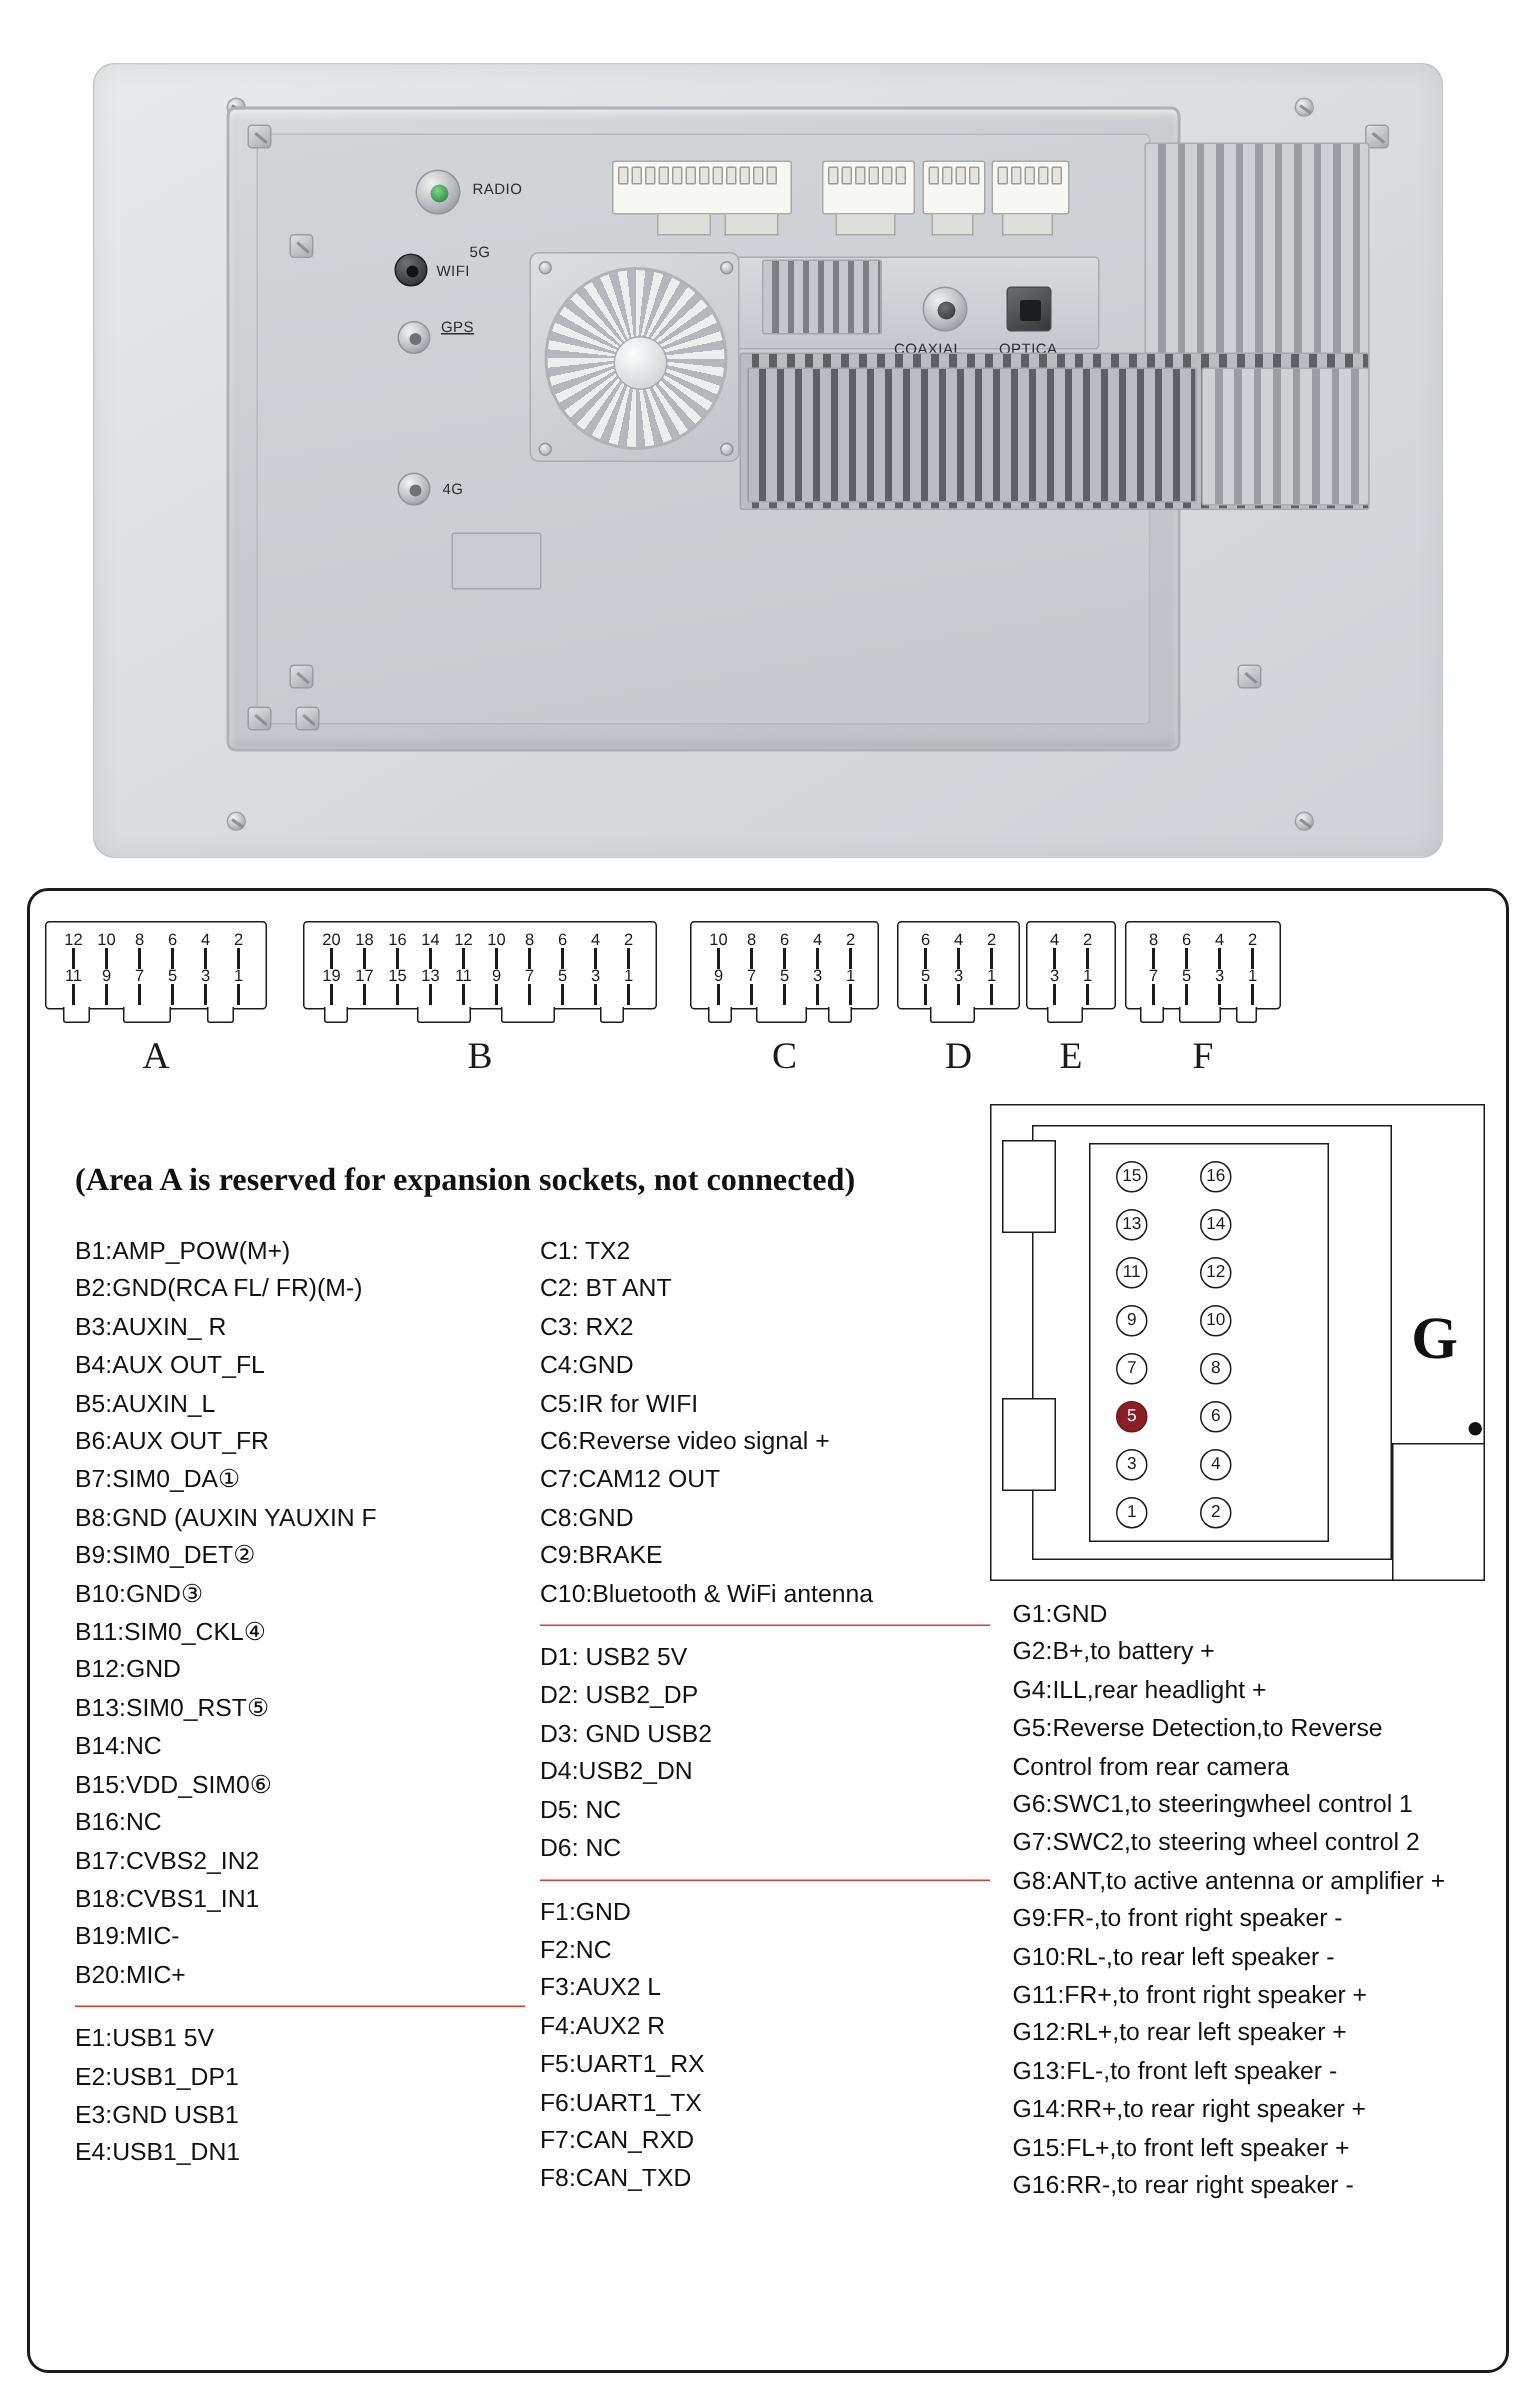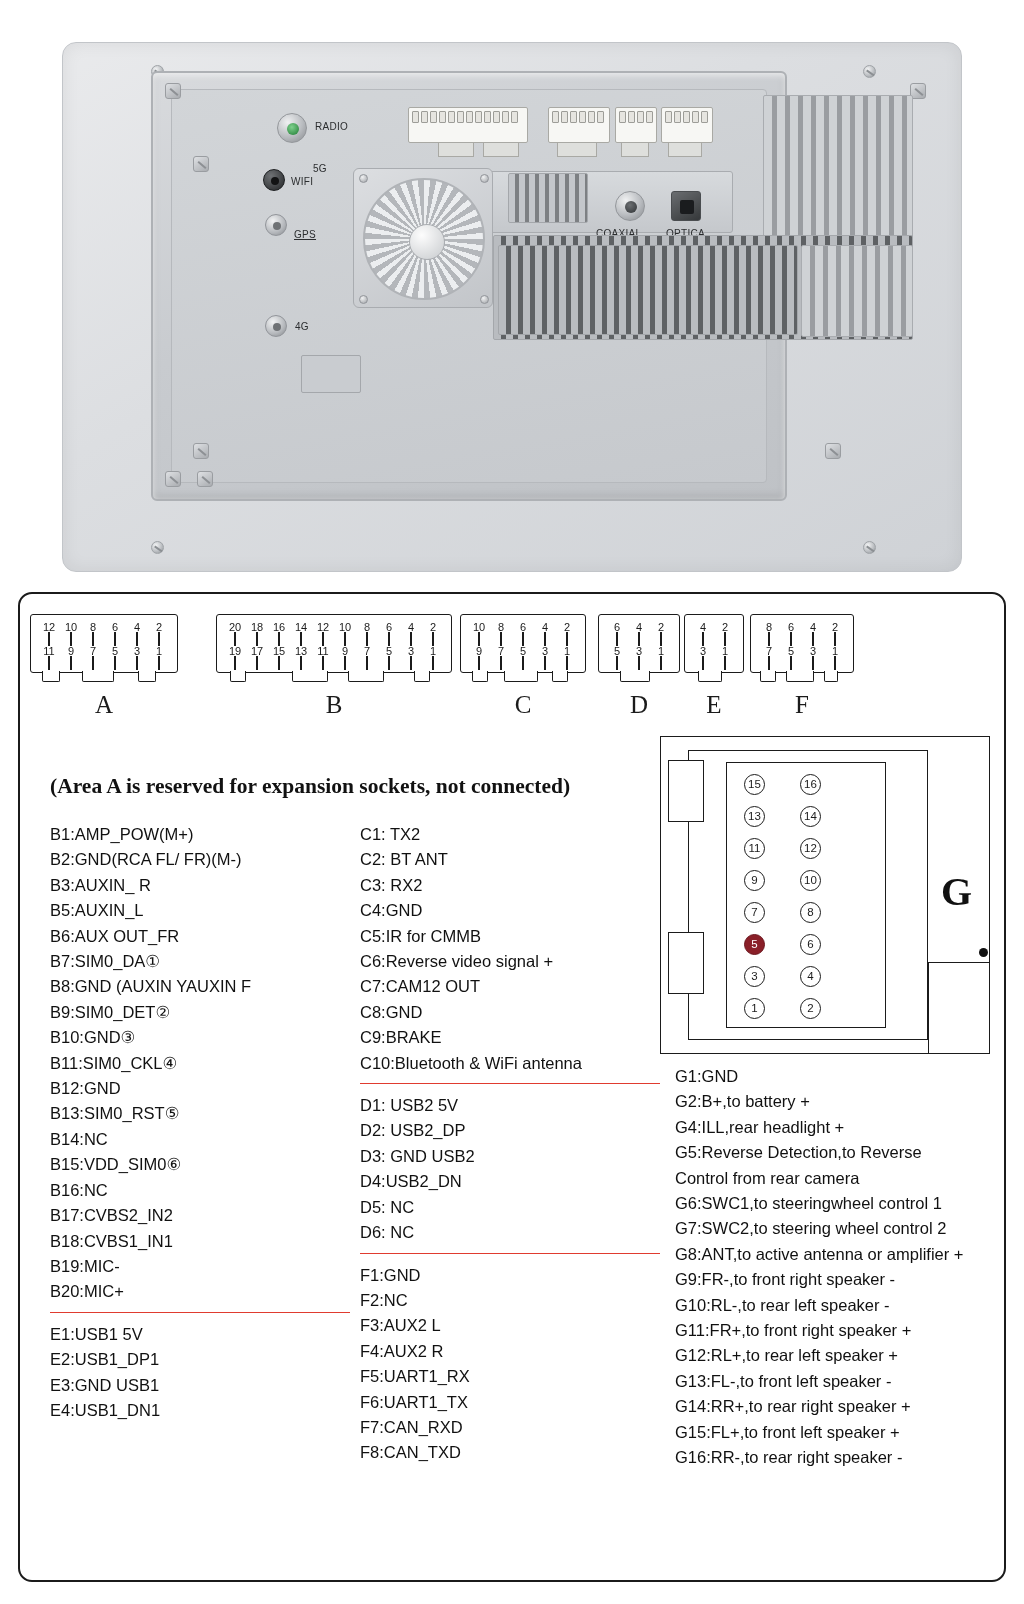--- a/index.html
+++ b/index.html
@@ -325,21 +325,21 @@
       <div class="socket-base" style="left:515px;top:70px;width:34px;"></div>
 
       <div class="rca green" style="left:124px;top:40px;"></div>
       <span class="port-label" style="left:162px;top:48px;">RADIO</span>
 
       <div class="ant black" style="left:110px;top:96px;"></div>
       <span class="port-label" style="left:140px;top:90px;margin-left:20px;">5G</span>
       <span class="port-label" style="left:138px;top:103px;">WIFI</span>
 
       <div class="ant" style="left:112px;top:141px;"></div>
-      <span class="port-label" style="left:141px;top:156px;text-decoration:underline;">GPS</span>
+      <span class="port-label" style="left:141px;top:140px;text-decoration:underline;">GPS</span>
 
       <div class="ant" style="left:112px;top:242px;"></div>
       <span class="port-label" style="left:142px;top:248px;">4G</span>
 
       <div id="fan-housing">
         <div id="fan-circle">
           <div id="fan-hub"></div>
         </div>
         <div class="fan-screw" style="left:5px;top:5px;"></div>
         <div class="fan-screw" style="left:126px;top:5px;"></div>
@@ -403,21 +403,21 @@
         </div>
       </div>
       <div class="notches">
         <div class="notch" style="left:12px;width:18px;"></div>
         <div class="notch" style="left:52px;width:32px;"></div>
         <div class="notch" style="left:108px;width:18px;"></div>
       </div>
       <div class="conn-letter">A</div>
     </div>
 
-    <div class="conn" style="left:196px;top:20px;">
+    <div class="conn" style="left:182px;top:20px;">
       <div class="body">
         <div class="rowpins">
           <div class="pincell"><b>20</b><span class="pinsq"></span></div>
           <div class="pincell"><b>18</b><span class="pinsq"></span></div>
           <div class="pincell"><b>16</b><span class="pinsq"></span></div>
           <div class="pincell"><b>14</b><span class="pinsq"></span></div>
           <div class="pincell"><b>12</b><span class="pinsq"></span></div>
           <div class="pincell"><b>10</b><span class="pinsq"></span></div>
           <div class="pincell"><b>8</b><span class="pinsq"></span></div>
           <div class="pincell"><b>6</b><span class="pinsq"></span></div>
@@ -529,20 +529,21 @@
       </div>
       <div class="conn-letter">F</div>
     </div>
 
     <div class="note">(Area A is reserved for expansion sockets, not connected)</div>
 
     <div class="col" style="left:30px;top:228px;width:300px;">
       <div>B1:AMP_POW(M+)</div>
       <div>B2:GND(RCA FL/ FR)(M-)</div>
       <div>B3:AUXIN_ R</div>
+      <div>B4:AUX OUT_FL</div>
       <div>B5:AUXIN_L</div>
       <div>B6:AUX OUT_FR</div>
       <div>B7:SIM0_DA①</div>
       <div>B8:GND (AUXIN YAUXIN F</div>
       <div>B9:SIM0_DET②</div>
       <div>B10:GND③</div>
       <div>B11:SIM0_CKL④</div>
       <div>B12:GND</div>
       <div>B13:SIM0_RST⑤</div>
       <div>B14:NC</div>
@@ -557,21 +558,21 @@
       <div>E2:USB1_DP1</div>
       <div>E3:GND USB1</div>
       <div>E4:USB1_DN1</div>
     </div>
 
     <div class="col" style="left:340px;top:228px;width:300px;">
       <div>C1: TX2</div>
       <div>C2: BT ANT</div>
       <div>C3: RX2</div>
       <div>C4:GND</div>
-      <div>C5:IR for CMMB</div>
+      <div>C5:IR for WIFI</div>
       <div>C6:Reverse video signal +</div>
       <div>C7:CAM12 OUT</div>
       <div>C8:GND</div>
       <div>C9:BRAKE</div>
       <div>C10:Bluetooth &amp; WiFi antenna</div>
       <hr class="rule">
       <div>D1: USB2 5V</div>
       <div>D2: USB2_DP</div>
       <div>D3: GND USB2</div>
       <div>D4:USB2_DN</div>

